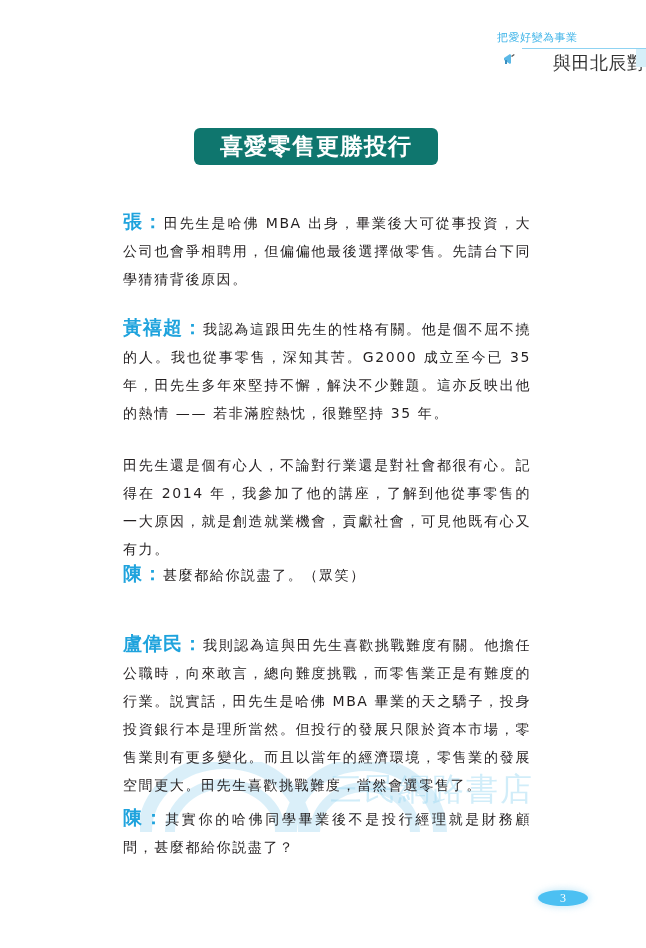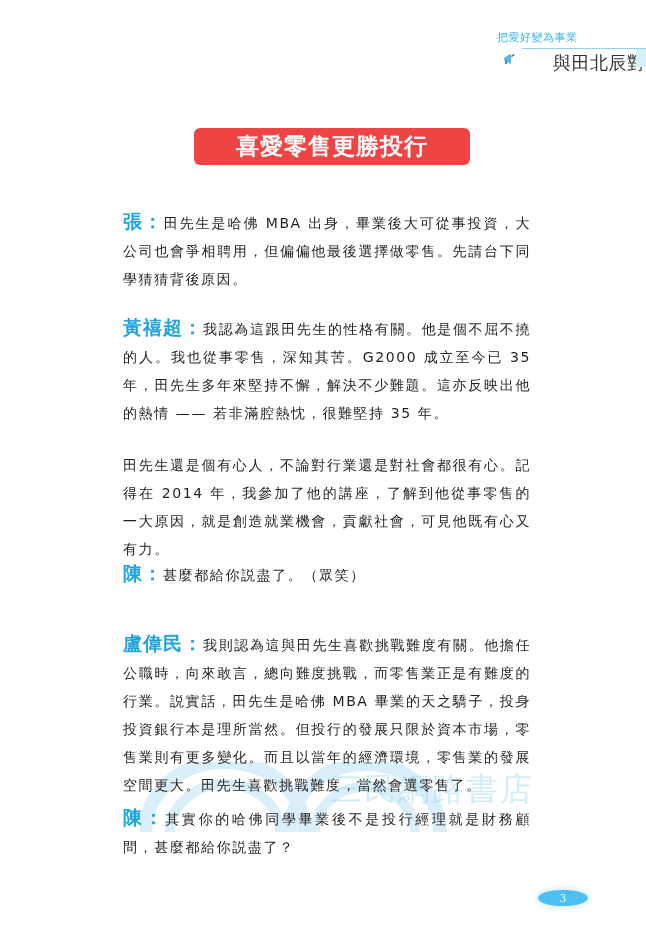--- a/index.html
+++ b/index.html
@@ -55,23 +55,23 @@
       top: 49px;
       width: 10px;
       height: 18px;
       background: #d6eff9;
     }
     
     .title-banner {
       position: absolute;
       left: 194px;
       top: 128px;
-      width: 276px;
+      width: 244px;
       height: 37px;
-      background: #ef4444;
+      background: #0f766e;
       border-radius: 6px;
       display: flex;
       align-items: center;
       justify-content: center;
     }
     .title-text {
       color: #ffffff;
       font-size: 23px;
       font-weight: bold;
       letter-spacing: 1px;

